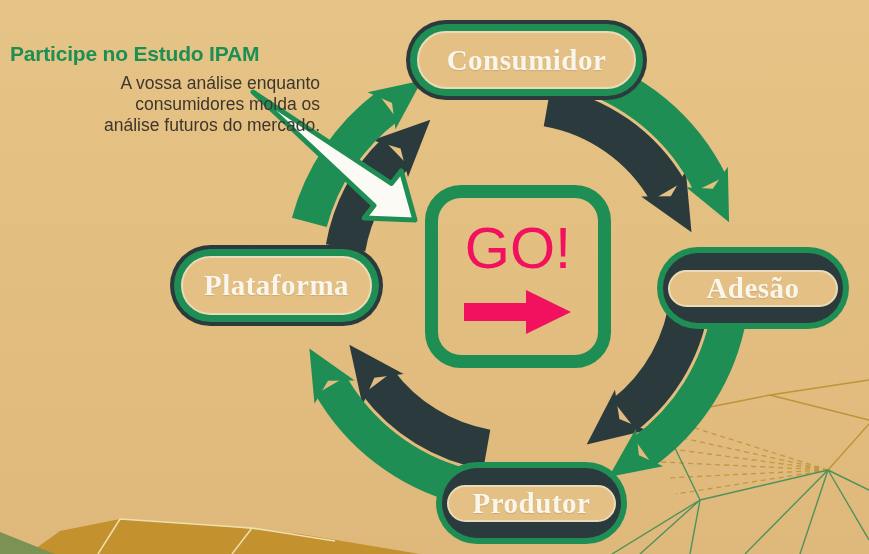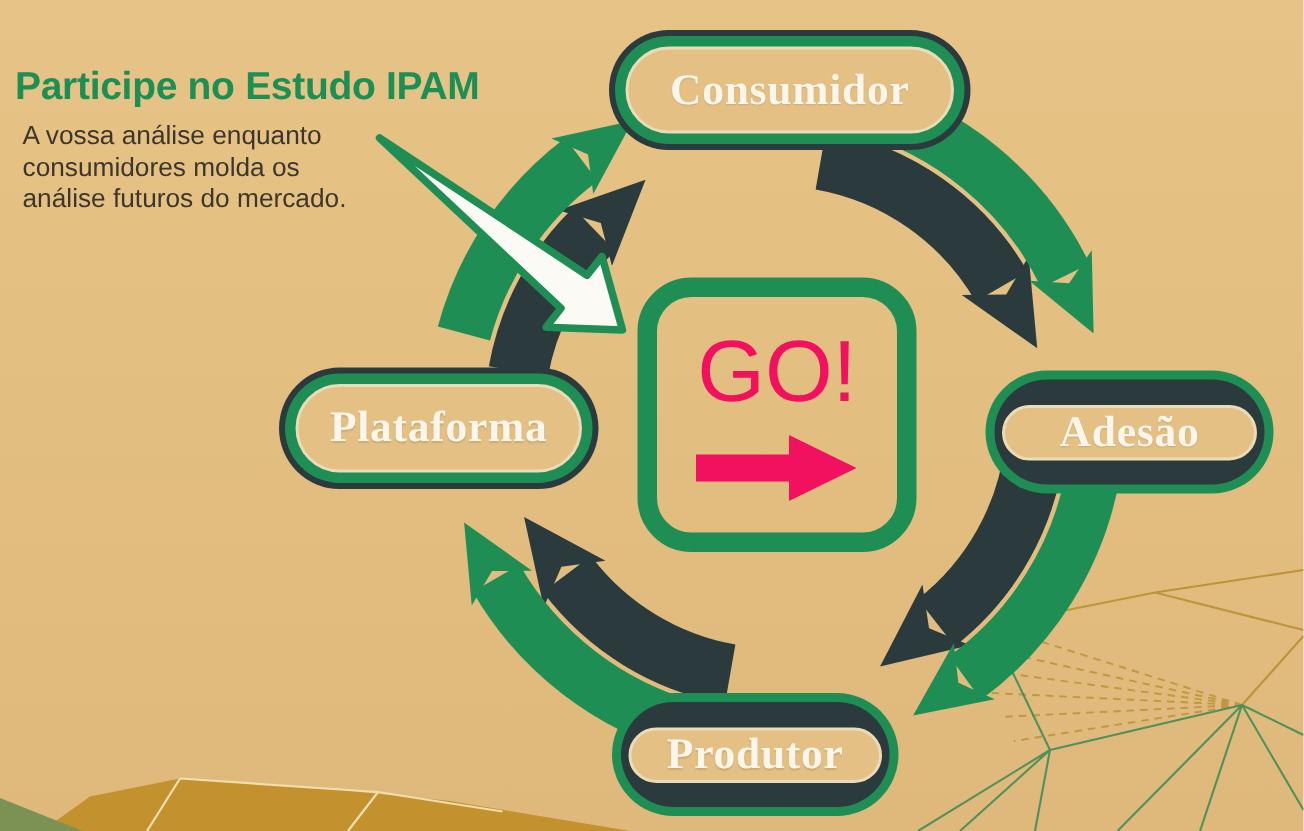--- a/index.html
+++ b/index.html
@@ -4,37 +4,37 @@
 <style>
   html,body{margin:0;padding:0;}
   #canvas{
     position:relative; width:869px; height:554px; overflow:hidden;
     background:linear-gradient(180deg, var(--bg,#e6c386) 0%, var(--bg2,#dfb97b) 100%);
     font-family:"Liberation Sans", sans-serif;
   }
   .gfx{position:absolute; left:0; top:0; z-index:1;}
   
   .callout{position:absolute; left:10px; top:42px; width:310px; z-index:3;}
-  .callout-title{font-size:26px; font-weight:700; color:var(--title,#1d8f55); letter-spacing:-0.2px;}
+  .callout-title{font-size:21px; font-weight:700; color:var(--title,#1d8f55); letter-spacing:-0.2px;}
   .callout-sub{margin-top:7px; padding-left:5px; font-size:17.5px; line-height:21px;
-               color:var(--text_body,#3c362c); font-weight:400;}
+               color:var(--text_body,#3c362c); font-weight:400;text-align:right;}
   
   .pill{position:absolute; z-index:2; border-radius:999px; display:flex;
         background:var(--dark,#2b3a3c); padding:4px;}
   .pill .mid{flex:1; display:flex; background:var(--green,#1f8e55); border-radius:999px; padding:7px;font-family:Liberation Serif, serif;}
   .pill.alt{background:var(--green,#1f8e55); padding:6px;}
   .pill.alt .mid{background:var(--dark,#2b3a3c); padding:5px;align-items:center;}
   .pill .inner{flex:1; display:flex; align-items:center; justify-content:center;
         background:var(--pill_fill,#e4c084); border:2px solid var(--cream,#eadcb8); border-radius:999px;}
   .pill-label{font-size:29px; font-weight:700; color:var(--pill_text,#faf6ec); letter-spacing:0.5px;
         text-shadow:0 1px 1px rgba(60,50,20,0.15); white-space:nowrap;}
   .pos-top{left:406px; top:20px; width:233px; height:72px;}
   .pos-right{left:657px; top:247px; width:180px; height:70px;}
-  .pos-bottom{left:408px; top:462px; width:179px; height:70px;}
-  .pos-left{left:186px; top:245px; width:205px; height:73px;}
+  .pos-bottom{left:436px; top:462px; width:179px; height:70px;}
+  .pos-left{left:170px; top:245px; width:205px; height:73px;}
   
   .go-box{position:absolute; z-index:2; left:425px; top:185px; width:186px; height:183px;
         box-sizing:border-box; border:13px solid var(--green,#1f8e55); border-radius:36px;
         display:flex; flex-direction:column; align-items:center; justify-content:center; gap:12px;
         cursor:pointer;}
   .go-label{font-size:58px; font-weight:400; color:var(--pink,#f1115f); line-height:1;}
   .go-arrow{display:block;}
 </style>
 </head>
 <body>

